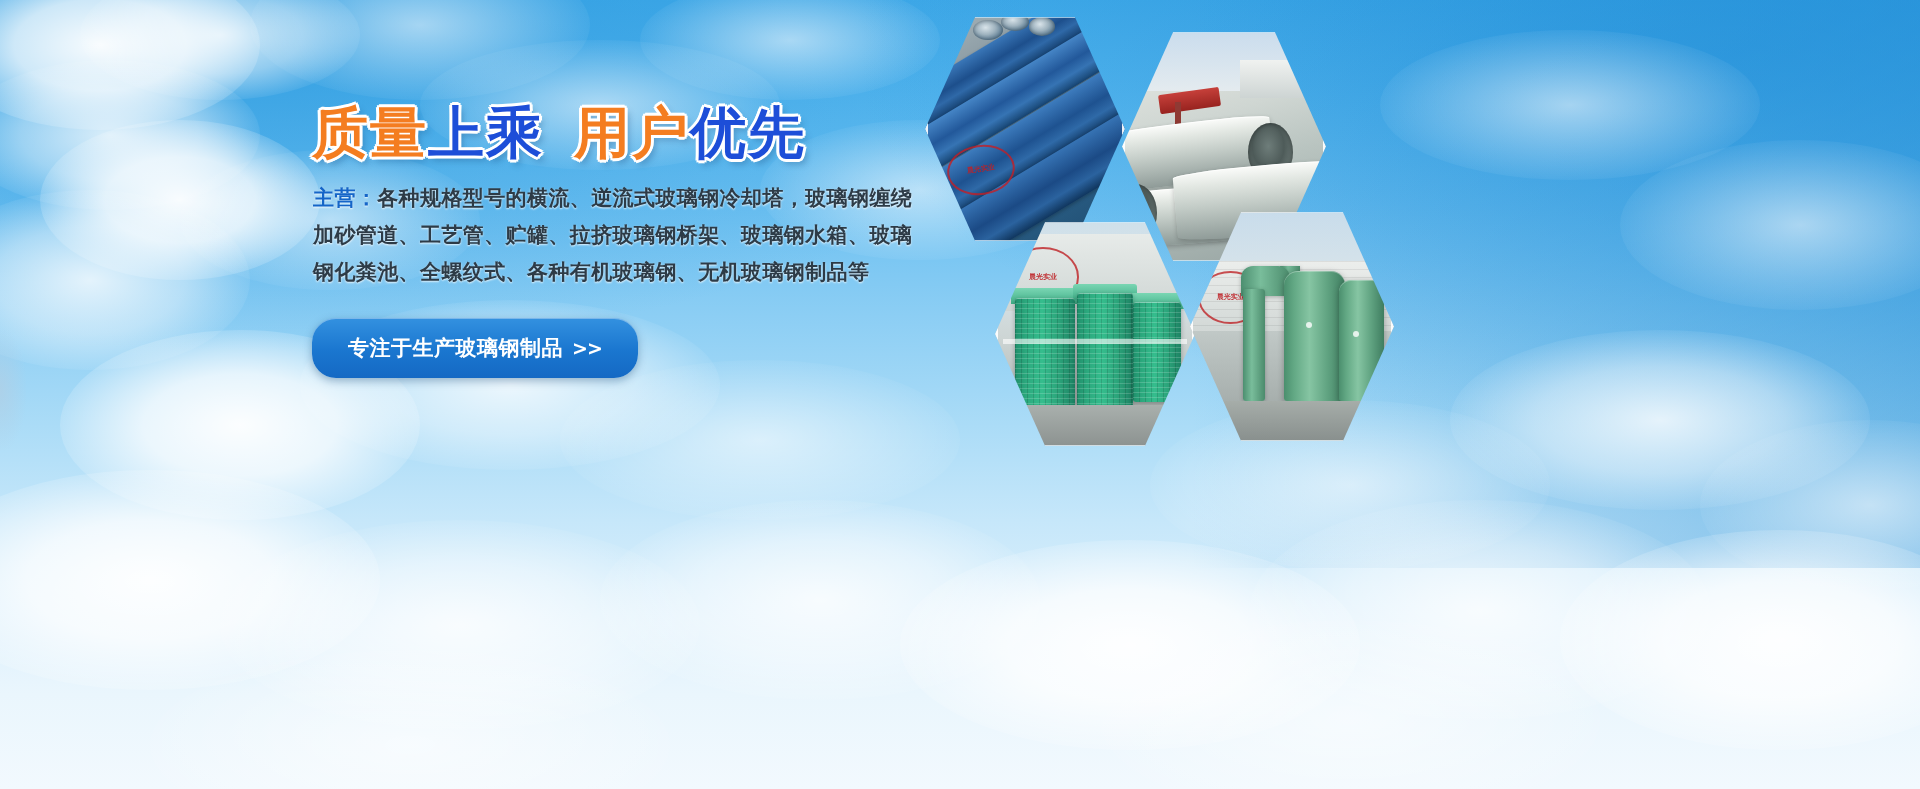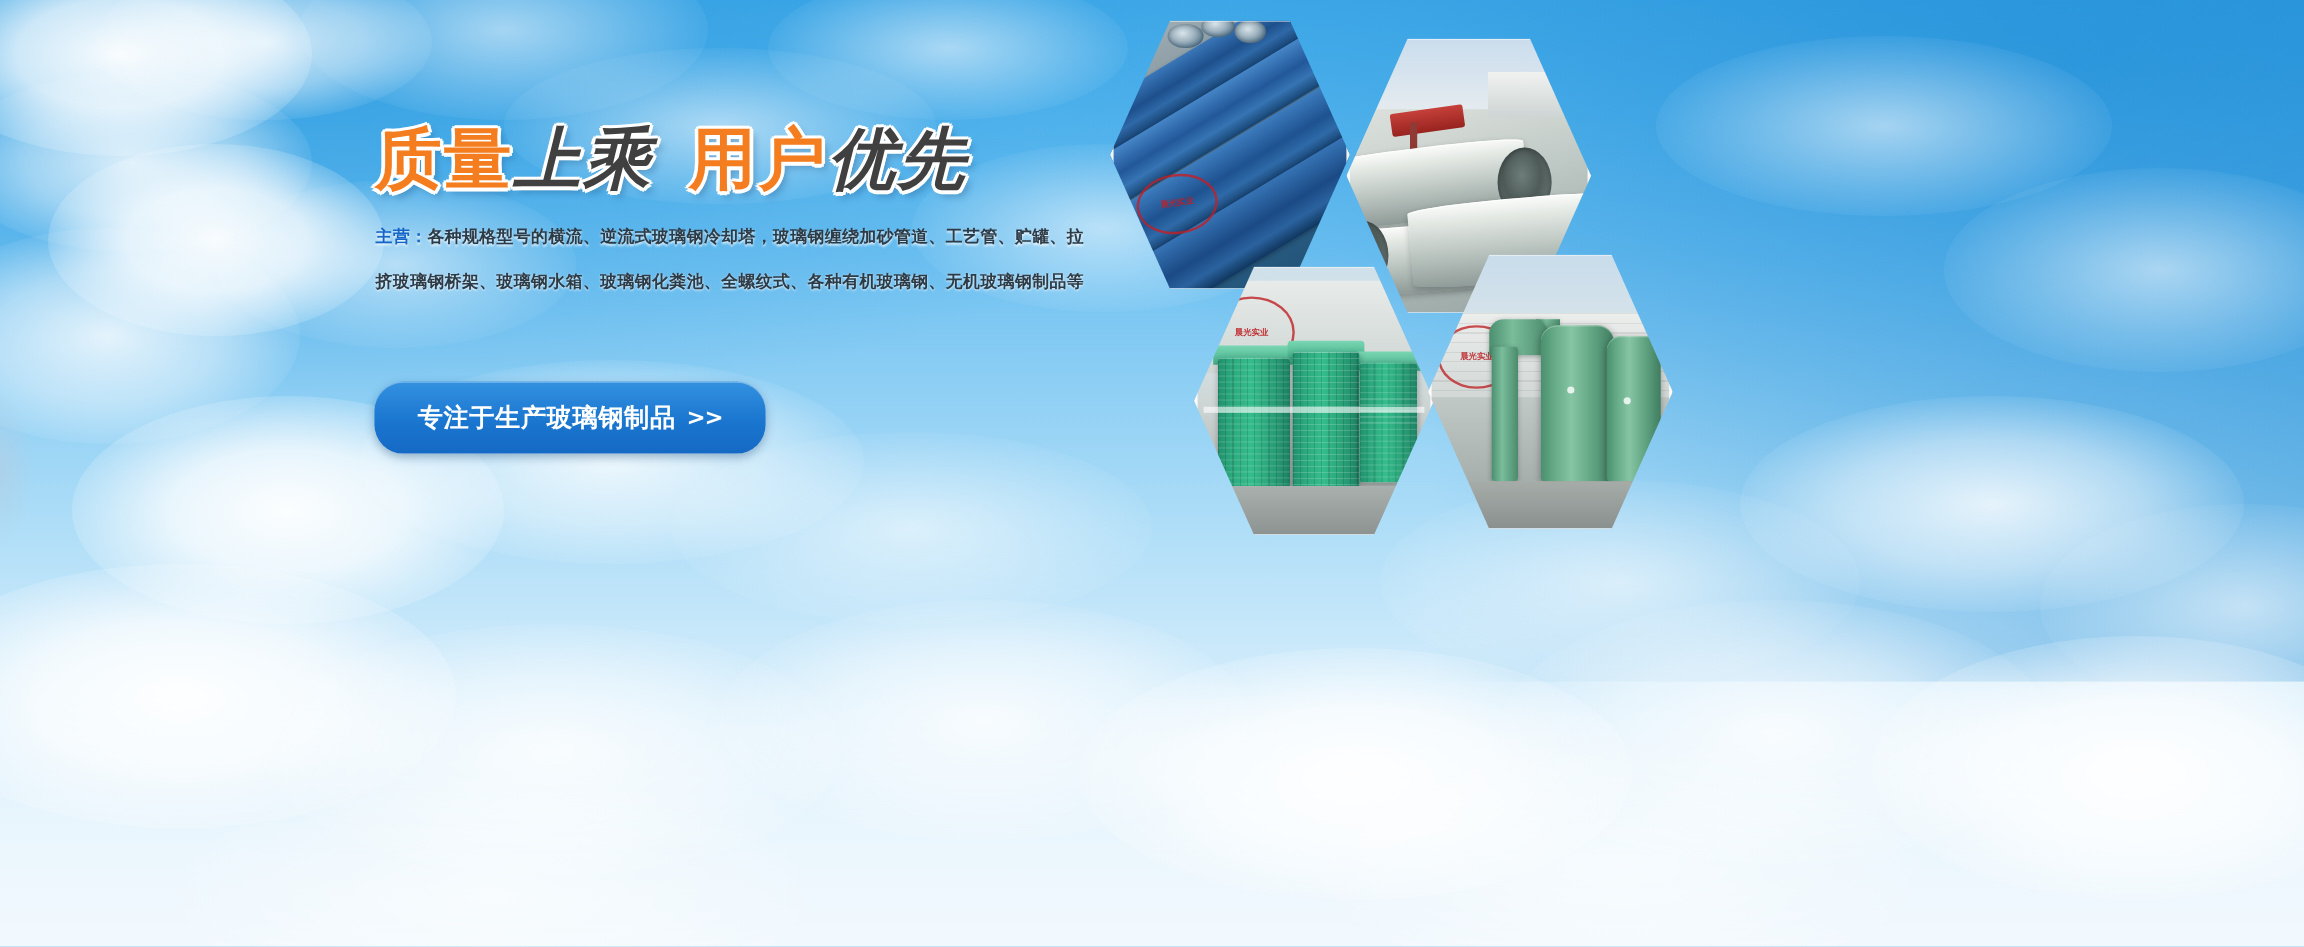--- a/index.html
+++ b/index.html
@@ -57,32 +57,31 @@
   }
   .headline span { display:inline-block; }
   .hl-o {
     color:#f47d20;
     text-shadow:
       -2px -2px 0 #fff, 2px -2px 0 #fff, -2px 2px 0 #fff, 2px 2px 0 #fff,
       -3px 0 0 #fff, 3px 0 0 #fff, 0 -3px 0 #fff, 0 3px 0 #fff,
       4px 5px 6px rgba(20,70,120,.35);
   }
   .hl-b {
-    color:#404040;
+    color:#1d4ed8;
     text-shadow:
       -2px -2px 0 #fff, 2px -2px 0 #fff, -2px 2px 0 #fff, 2px 2px 0 #fff,
       -3px 0 0 #fff, 3px 0 0 #fff, 0 -3px 0 #fff, 0 3px 0 #fff,
       4px 5px 6px rgba(20,70,120,.35);
-    font-style: italic;
   }
   .hl-gap { width:30px; }
 
   .desc {
     position:absolute; left:313px; top:180px; width:600px;
-    font-size:14px; line-height:37px; font-weight:bold;
+    font-size:21px; line-height:37px; font-weight:bold;
     color:#2d3b47; letter-spacing:.4px;
     text-shadow:0 1px 2px rgba(255,255,255,.85);
   }
   .desc .lead { color:#1565c8; }
 
   .cta {
     position:absolute; left:312px; top:318px;
     width:326px; height:60px; border-radius:24px;
     background:linear-gradient(to bottom,#3391e0 0%,#1a76cf 55%,#1569c4 100%);
     box-shadow:0 3px 8px rgba(12,60,110,.35), inset 0 1px 0 rgba(255,255,255,.35);

